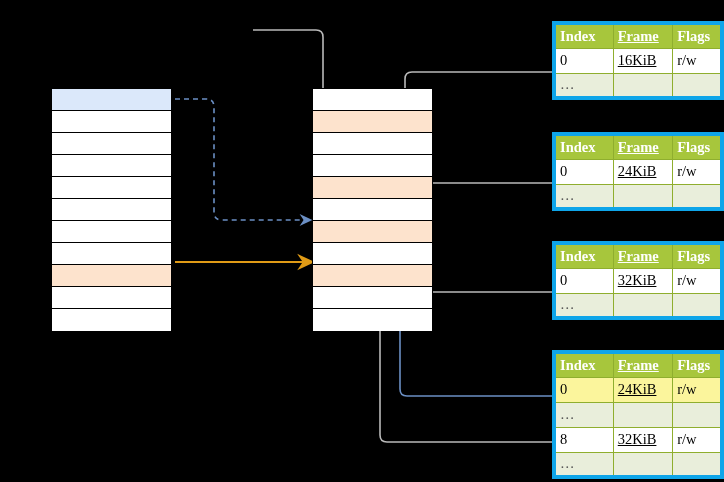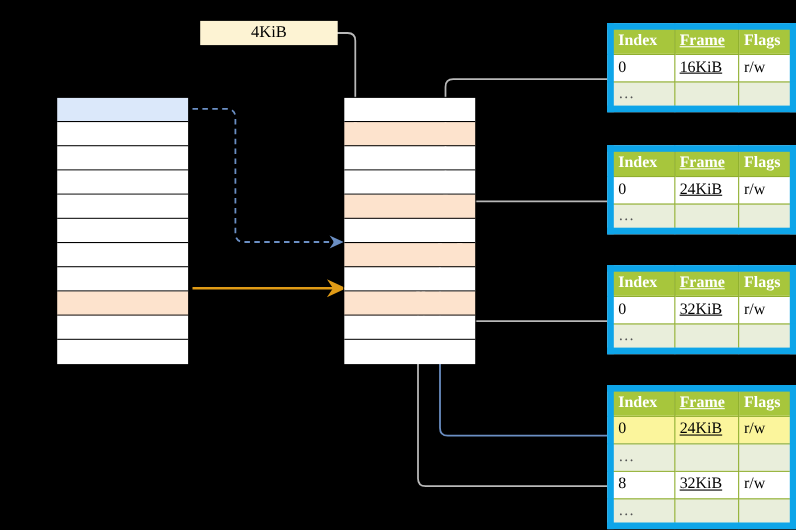--- a/index.html
+++ b/index.html
@@ -47,21 +47,21 @@
     font-size: 15px;
     line-height: 22px;
     height: 22px;
     z-index: 4;
   }
 
   
   .ptable {
     position: absolute;
     border-collapse: collapse;
-    border: 6px solid #0ea5e9;
+    border: 4px solid #0ea5e9;
     z-index: 4;
     background: #ffffff;
   }
   .ptable td, .ptable th {
     border: 1px solid #8fae2e;
     box-sizing: border-box;
     height: 25px;
     padding: 0 4px;
     font-size: 14.5px;
     text-align: left;
@@ -123,21 +123,20 @@
 
     <g>
       <path d="M175,99 L206,99 Q214,99 214,107 L214,212 Q214,220 222,220 L306,220" stroke="#6b8fc4" stroke-width="1.6" fill="none" stroke-dasharray="5,4" marker-end="url(#ah-blue)"></path>
     </g>
 
     <g>
       <path d="M175,262 L306,262" stroke="#e09b16" stroke-width="2.2" fill="none" marker-end="url(#ah-orange)"></path>
     </g>
   </svg>
 
-  <div class="labelbox" style="left:182px; top:19px; width:125px;">4KiB</div>
 
   <div class="memcol" id="left-col" style="left:51px; top:88px; width:121px; height:242px;">
       <div class="cell blue" style="height: 22px;"></div>
       <div class="cell " style="height: 22px;"></div>
       <div class="cell " style="height: 22px;"></div>
       <div class="cell " style="height: 22px;"></div>
       <div class="cell " style="height: 22px;"></div>
       <div class="cell " style="height: 22px;"></div>
       <div class="cell " style="height: 22px;"></div>
       <div class="cell " style="height: 22px;"></div>

